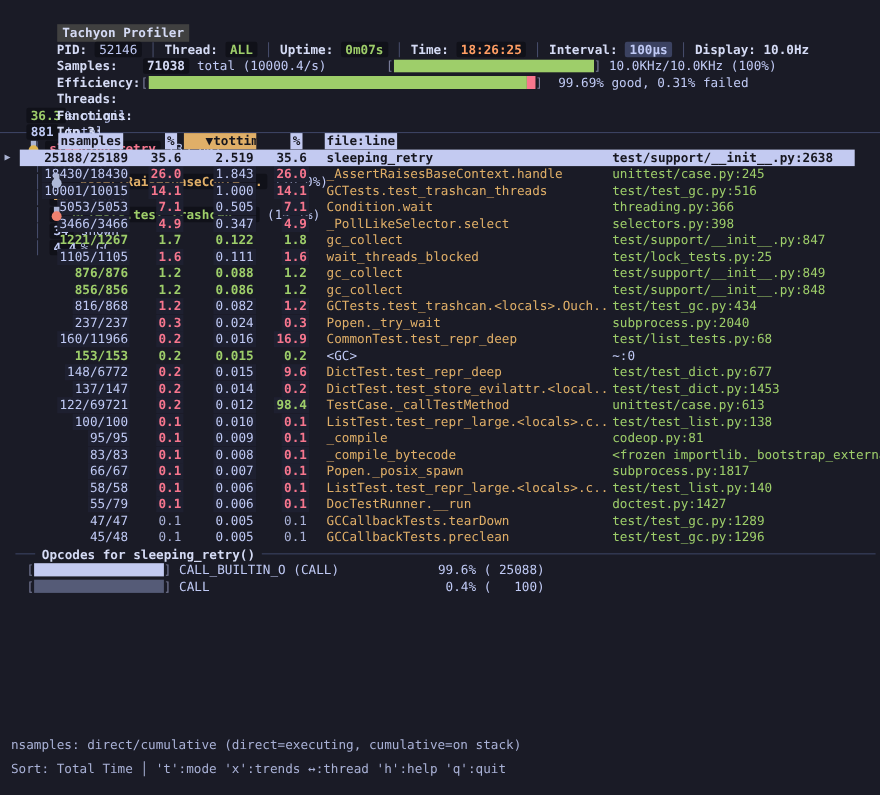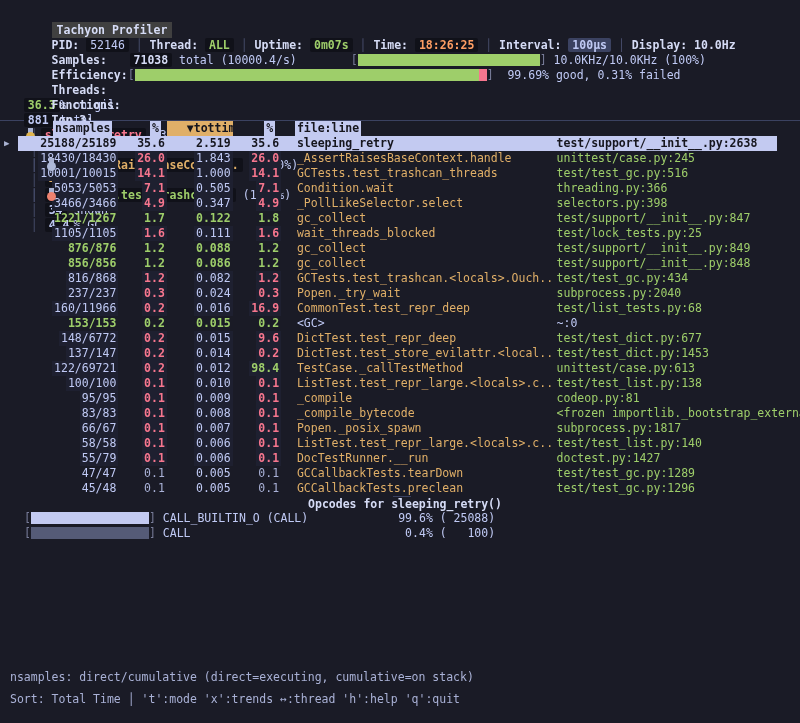--- a/index.html
+++ b/index.html
@@ -44,21 +44,21 @@
   .row-hot .nsamples .v,.row-hot .tot .v,.row-neutral .nsamples .v,.row-neutral .tot .v{color:#c0caf5;}
   .row-hot .pct1 .v,.row-hot .pct2 .v{color:#f7768e;font-weight:bold;}
   .row-hot .nsamples .v,.row-hot .pct1 .v,.row-hot .tot .v,.row-hot .pct2 .v{background:#1e2030;}
   .row-neutral .pct1 .v,.row-neutral .pct2 .v{color:#a9b1d6;}
   .row-fresh .nsamples .v,.row-fresh .pct1 .v,.row-fresh .tot .v,.row-fresh .pct2 .v{color:#9ece6a;font-weight:bold;}
   .row-selected{background:#c3caf1;width:759px;position:relative;}
   .row-selected .v,.row-selected .func .v,.row-selected .file .v{color:#16161e !important;font-weight:bold;background:none !important;}
   .arrow{position:absolute;left:-14px;top:0;color:#aab3d2;font-size:9px;}
   .ov-green{color:#9ece6a !important;} .ov-light{color:#c0caf5 !important;}
   
-  .opsep{display:flex;align-items:center;height:15px;margin:0 4px 0 14px;flex-direction:column;}
+  .opsep{display:flex;align-items:center;height:15px;margin:0 4px 0 14px;}
   .opsep .dash{width:18px;border-top:1px solid #3b4261;margin-right:6px;}
   .opsep .rest{flex:1;border-top:1px solid #3b4261;margin-left:6px;}
   .oprow{height:15px;line-height:15px;white-space:pre;margin-left:24px;}
   .optrack{display:inline-block;width:118px;height:12px;vertical-align:-2px;background:#16161e;font-size:0;}
   .opfill{display:inline-block;height:12px;}
   .fill-lavender{background:#c3caf1;} .fill-gray{background:#555b77;}
   .opname{display:inline-block;width:33ch;}
   .oppct{display:inline-block;width:6ch;text-align:right;}
   .opcount{display:inline-block;white-space:pre;}
   .footer-line{position:absolute;left:10px;color:#a9b1d6;white-space:pre;}

